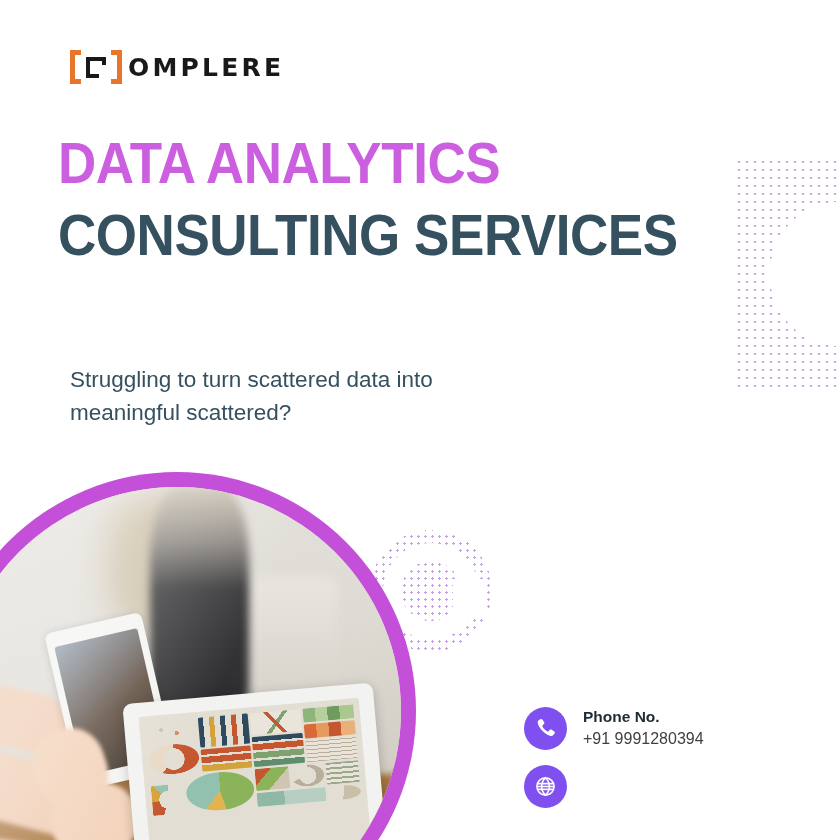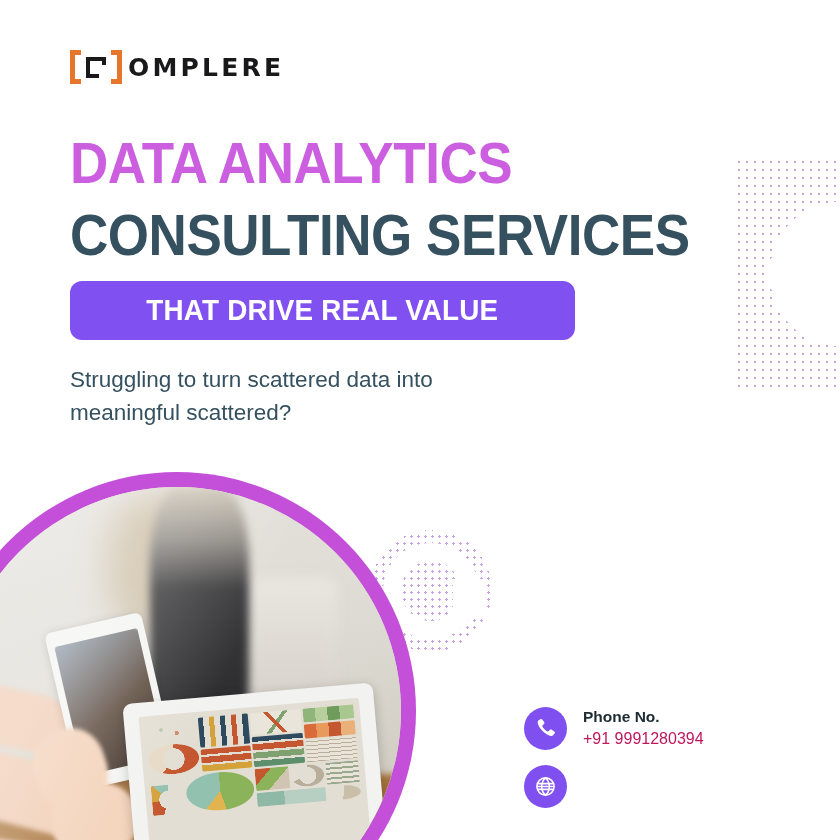--- a/index.html
+++ b/index.html
@@ -56,21 +56,21 @@
   }
   .logo-mark .cbox::after{
     content:""; position:absolute; right:-4px; top:4px; width:7px; height:13px; background:#ffffff;
   }
   .logo-word{
     margin-left:6px; font-size:25px; font-weight:700; color:#19191c;
     letter-spacing:3.2px; font-family:"DejaVu Sans", sans-serif;
   }
 
   
-  .headline{ position:absolute; left:70px; top:132px; }
+  .headline{ position:absolute; left:58px; top:132px; }
   .h-line1{
     font-size:57px; line-height:62px; font-weight:700; color:#cc5fe0;
     letter-spacing:-0.5px; transform:scaleX(.93); transform-origin:left center;
     font-family:"Liberation Sans", sans-serif;
   }
   .h-line2{
     font-size:57px; line-height:62px; font-weight:700; color:#35505f;
     letter-spacing:-0.5px; transform:scaleX(.93); transform-origin:left center;
     margin-top:10px; font-family:"Liberation Sans", sans-serif;
   }
@@ -199,21 +199,21 @@
   
   .contacts{ position:absolute; left:524px; top:663px;margin-top:44px; }
   .crow{ display:flex; align-items:center; margin-bottom:15px; }
   .cicon{
     width:43px; height:43px; border-radius:50%; background:#7f4ff0;
     display:flex; align-items:center; justify-content:center; flex:0 0 auto;
   }
   .cicon svg{ width:23px; height:23px; fill:#ffffff; }
   .ctext{ margin-left:16px; }
   .clabel{ font-size:15.5px; font-weight:700; color:#1d2b33; line-height:20px; }
-  .cvalue{ font-size:16px; font-weight:400; color:#be185d; line-height:22px; margin-top:1px; }
+  .cvalue{ font-size:16px; font-weight:400; color:#404040; line-height:22px; margin-top:1px; }
 </style>
 </head>
 <body>
 
 <div class="poster">
 
   <div class="dots-right">
     <div class="cgap"></div>
   </div>
 
@@ -228,23 +228,20 @@
       <div class="brk r"></div>
     </div>
     <div class="logo-word">OMPLERE</div>
   </div>
 
   <div class="headline">
     <div class="h-line1">DATA ANALYTICS</div>
     <div class="h-line2">CONSULTING SERVICES</div>
   </div>
 
-  <div class="banner">
-    <span>THAT DRIVE REAL VALUE</span>
-  </div>
 
   <div class="subtitle">Struggling to turn scattered data into meaningful scattered?</div>
 
   <div class="photo-wrap">
     <div class="photo">
       <div class="wall"></div>
       <div class="wall-blob"></div>
       <div class="person2"></div>
       <div class="person"></div>
       <div class="desk"></div>

